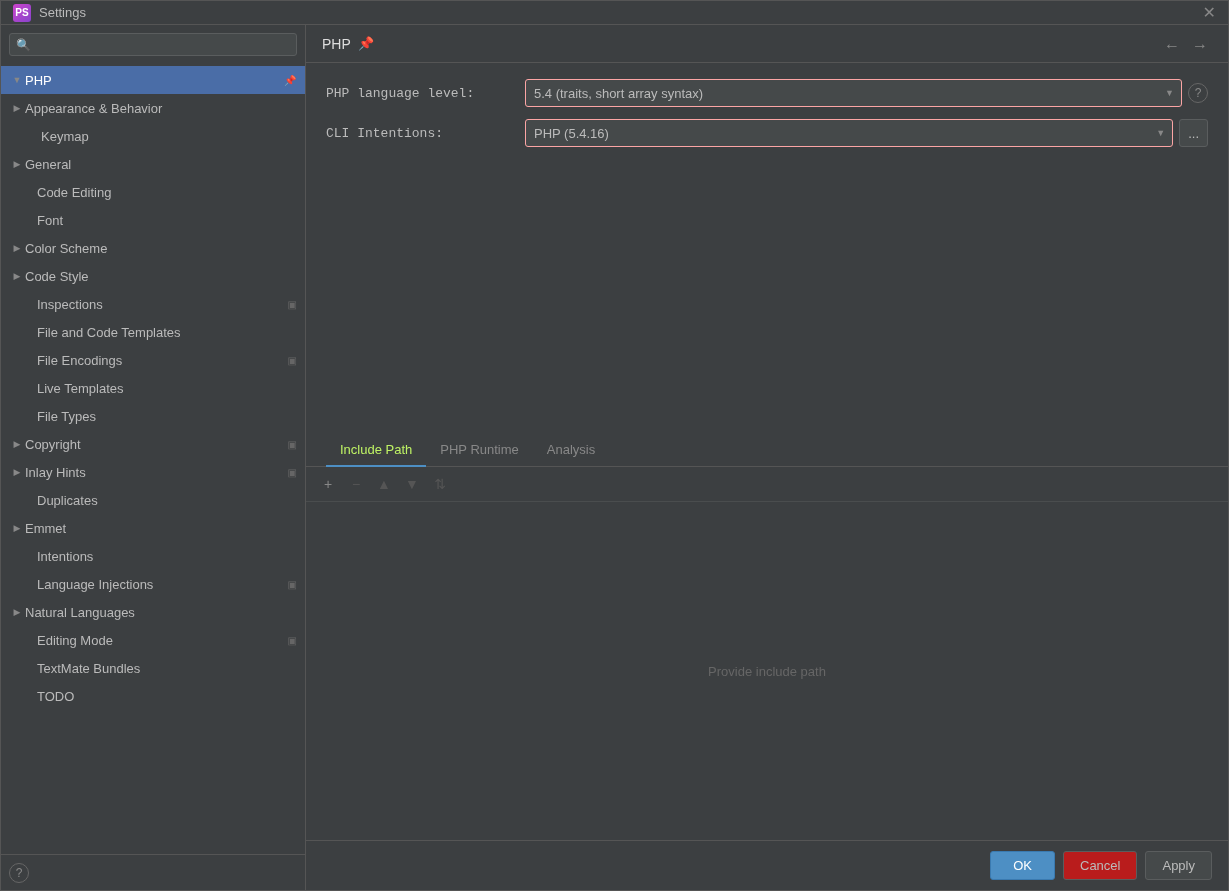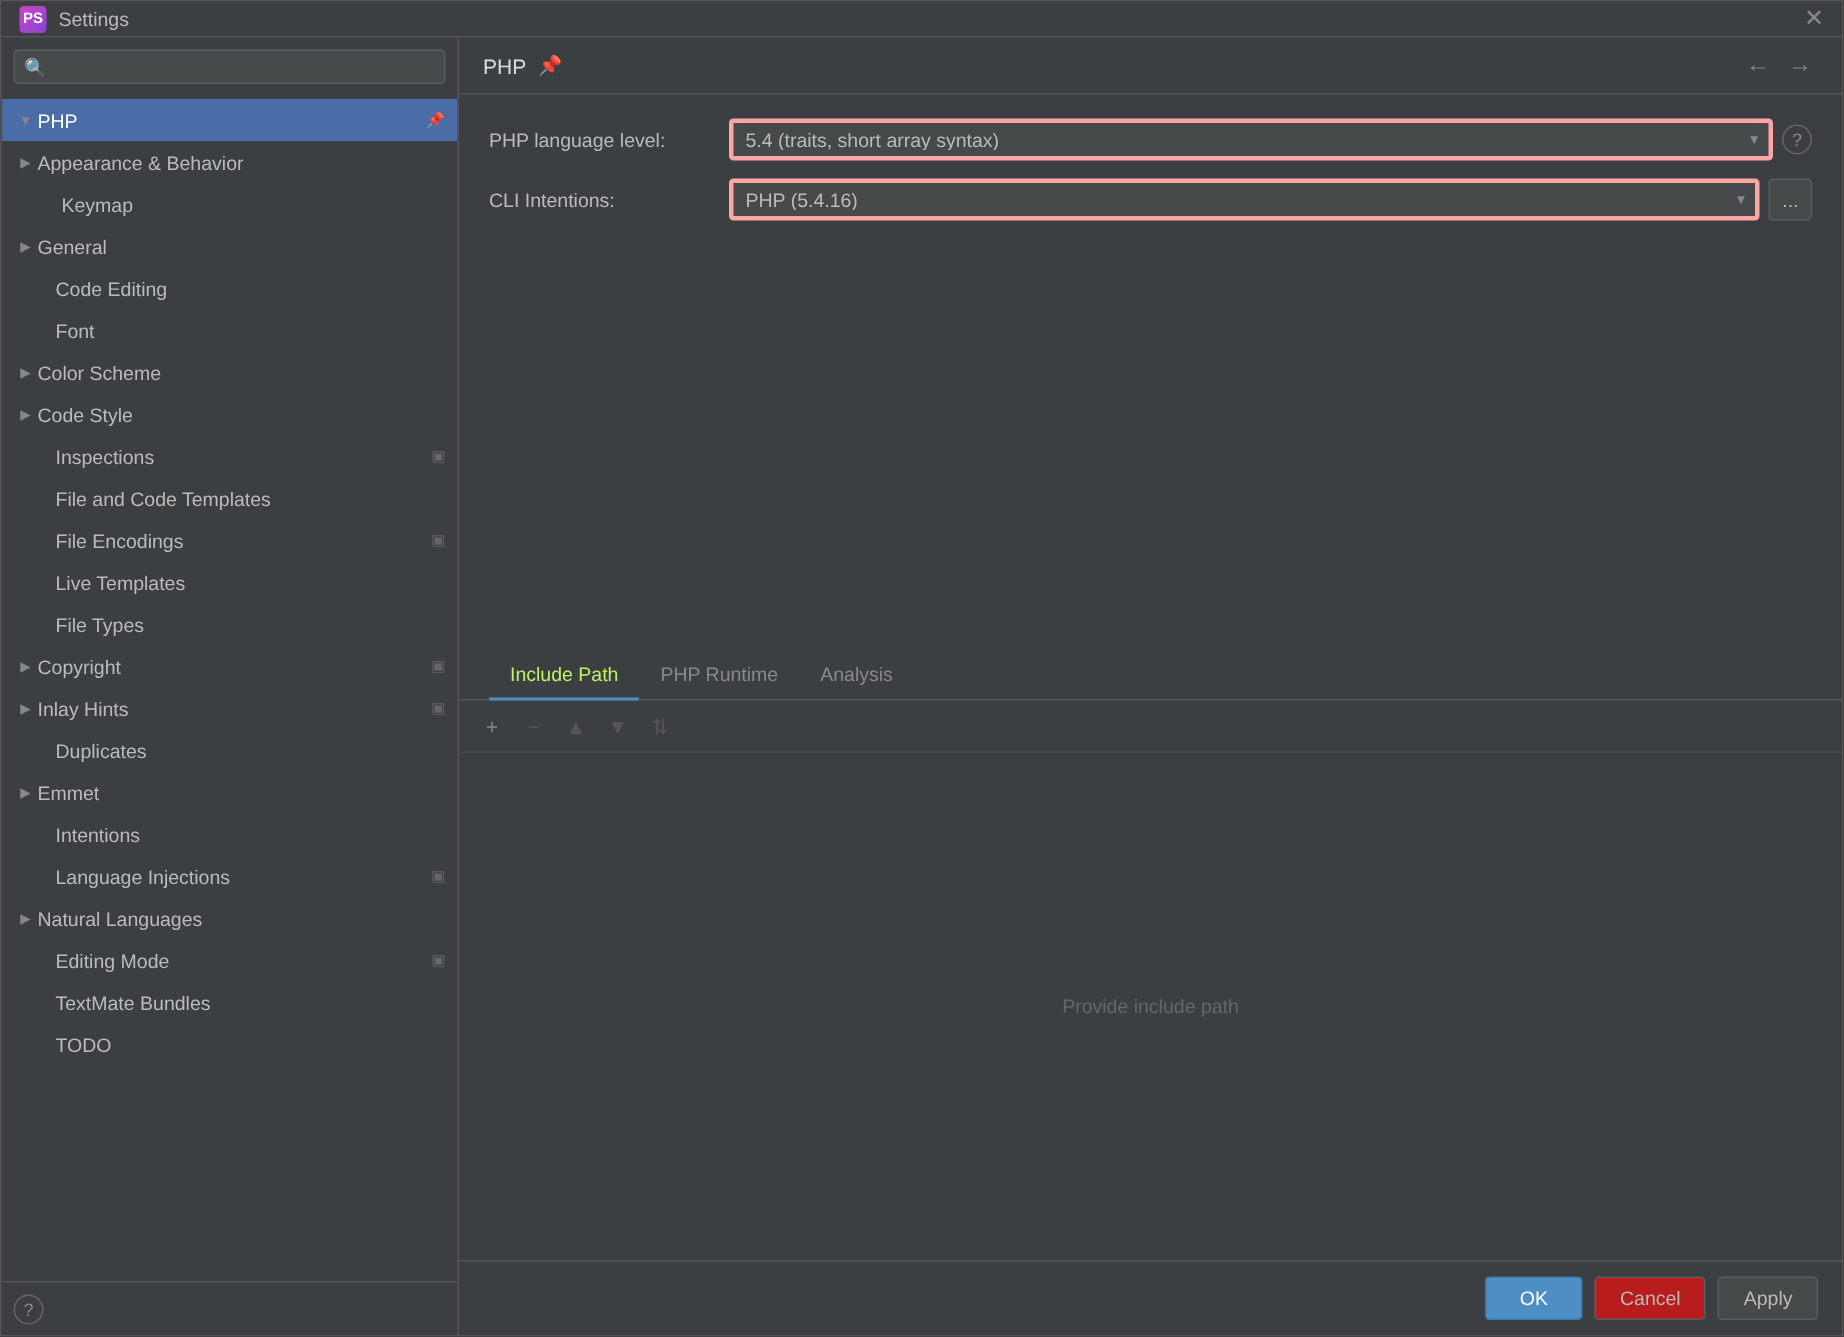--- a/index.html
+++ b/index.html
@@ -238,42 +238,44 @@
       display: flex;
       align-items: center;
       margin-bottom: 12px;
     }
 
     .form-label {
       width: 160px;
       color: #bbb;
       font-size: 13px;
       flex-shrink: 0;
+      font-family: Liberation Mono, monospace;
     }
 
     .form-select-wrap {
       flex: 1;
       display: flex;
       align-items: center;
       gap: 6px;
     }
 
     .form-select {
       flex: 1;
       background: #45494a;
-      border: 3px solid #fca5a5;
+      border: 1px solid #fca5a5;
       border-radius: 3px;
       color: #bbb;
       font-size: 13px;
       padding: 4px 8px;
       height: 28px;
       appearance: none;
       -webkit-appearance: none;
       cursor: pointer;
       outline: none;
+      margin-left: 39px;
     }
 
     .select-wrapper {
       flex: 1;
       position: relative;
       display: flex;
       align-items: center;
     }
 
     .select-wrapper::after {

